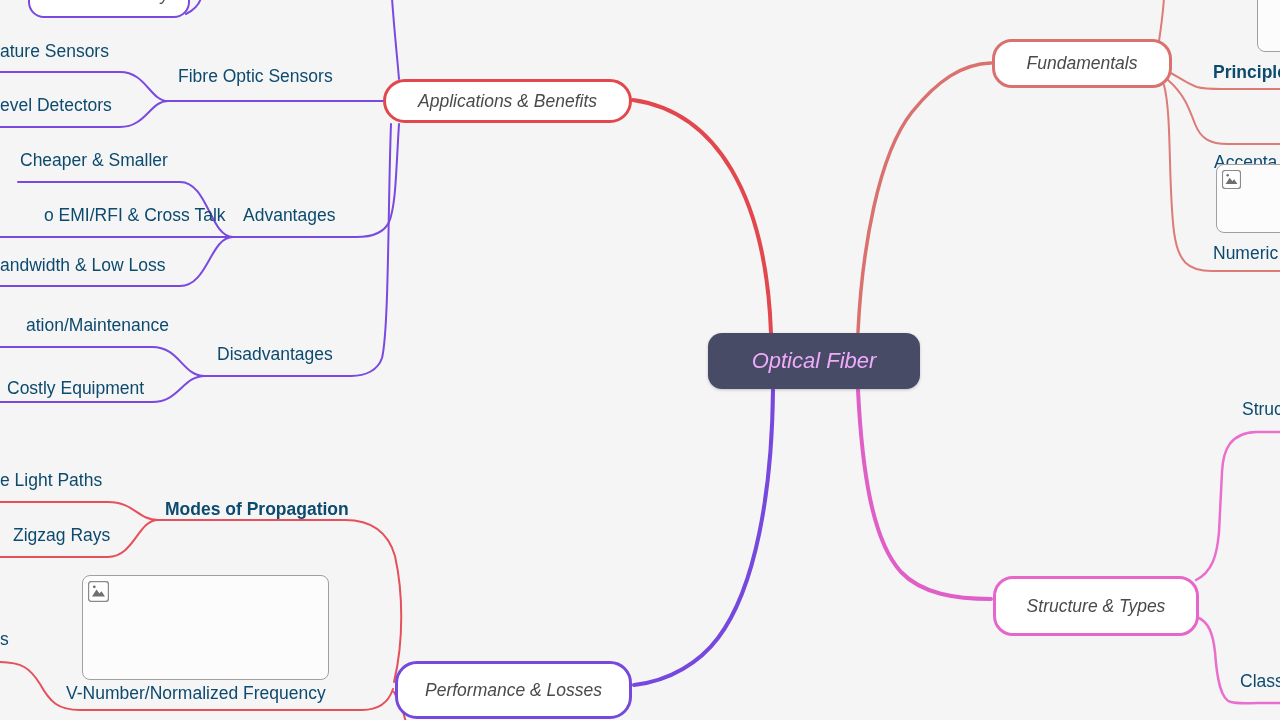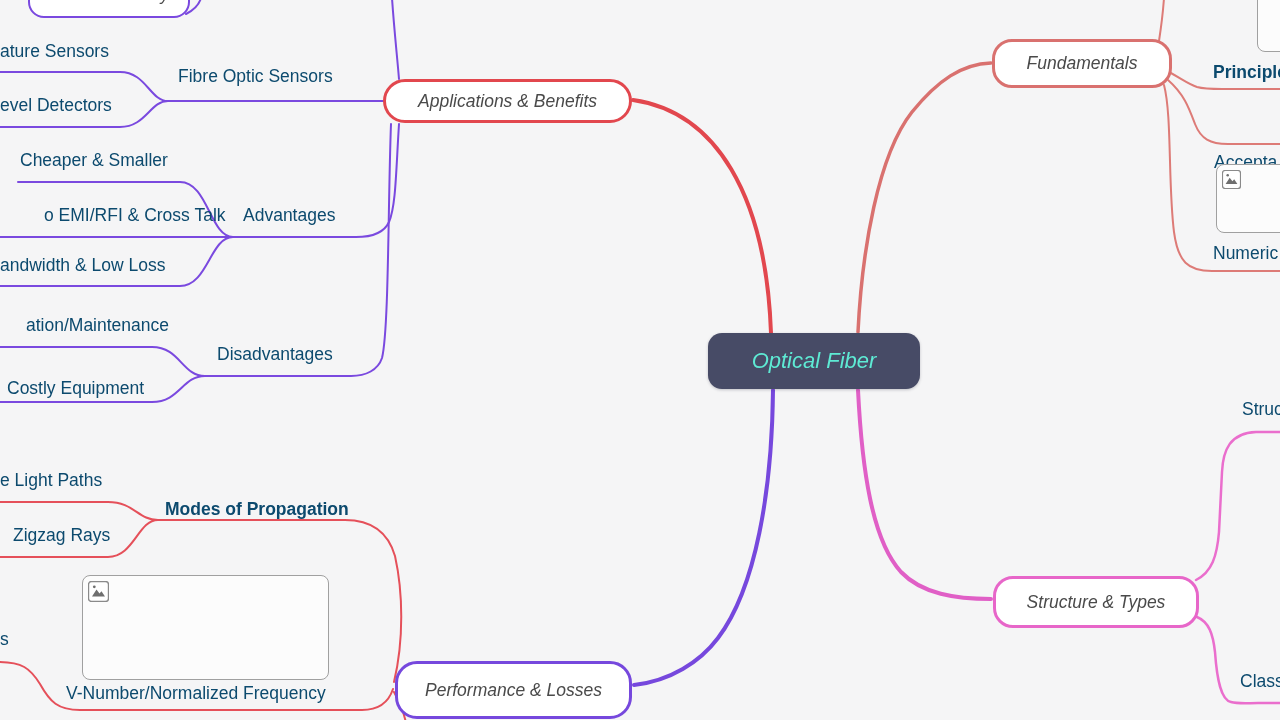--- a/index.html
+++ b/index.html
@@ -23,21 +23,21 @@
     background:#ffffff;
     display:flex;align-items:center;justify-content:center;
     color:#4a4a4a;
     font-size:17.5px;
     white-space:nowrap;
     box-sizing:border-box;
     font-style:italic;
   }
   .node.root{
     background:#474b66;
-    color:#5eead4;
+    color:#f0abfc;
     font-size:22px;
     border-radius:14px;
     border:none;
     box-shadow:0 1px 3px rgba(40,40,60,.25);
   }
   .node.red    {border:3px solid #e2474e;border-radius:22px;}
   .node.purple {border:3px solid #7648dd;border-radius:22px;}
   .node.salmon {border:3px solid #d9716f;border-radius:20px;}
   .node.pink   {border:3px solid #e766c9;border-radius:20px;}
   .node.purple-thin{border:2.5px solid #7a49df;border-radius:16px;}
@@ -97,21 +97,21 @@
       <path d="M 1197,617 C 1209,622 1213,634 1215,652 C 1217,680 1221,700 1231,702 C 1238,704 1248,703 1258,703 H 1282"></path>
     </g>
   </svg>
 
   <div class="node root" style="left:708px;top:333px;width:212px;height:56px;">Optical Fiber</div>
 
   <div class="node red" style="left:383px;top:79px;width:249px;height:44px;">Applications &amp; Benefits</div>
 
   <div class="node salmon" style="left:992px;top:39px;width:180px;height:49px;">Fundamentals</div>
 
-  <div class="node pink" style="left:993px;top:576px;width:206px;height:52px;">Structure &amp; Types</div>
+  <div class="node pink" style="left:993px;top:576px;width:206px;height:60px;">Structure &amp; Types</div>
 
   <div class="node purple" style="left:395px;top:661px;width:237px;height:58px;">Performance &amp; Losses</div>
 
   <div class="node purple-thin" style="left:28px;top:-30px;width:162px;height:48px;">Medical/Military</div>
 
   <div class="lbl" style="left:0px;top:41px;">ature Sensors</div>
 
   <div class="lbl" style="left:178px;top:66px;">Fibre Optic Sensors</div>
 
   <div class="lbl" style="left:0px;top:95px;">evel Detectors</div>

